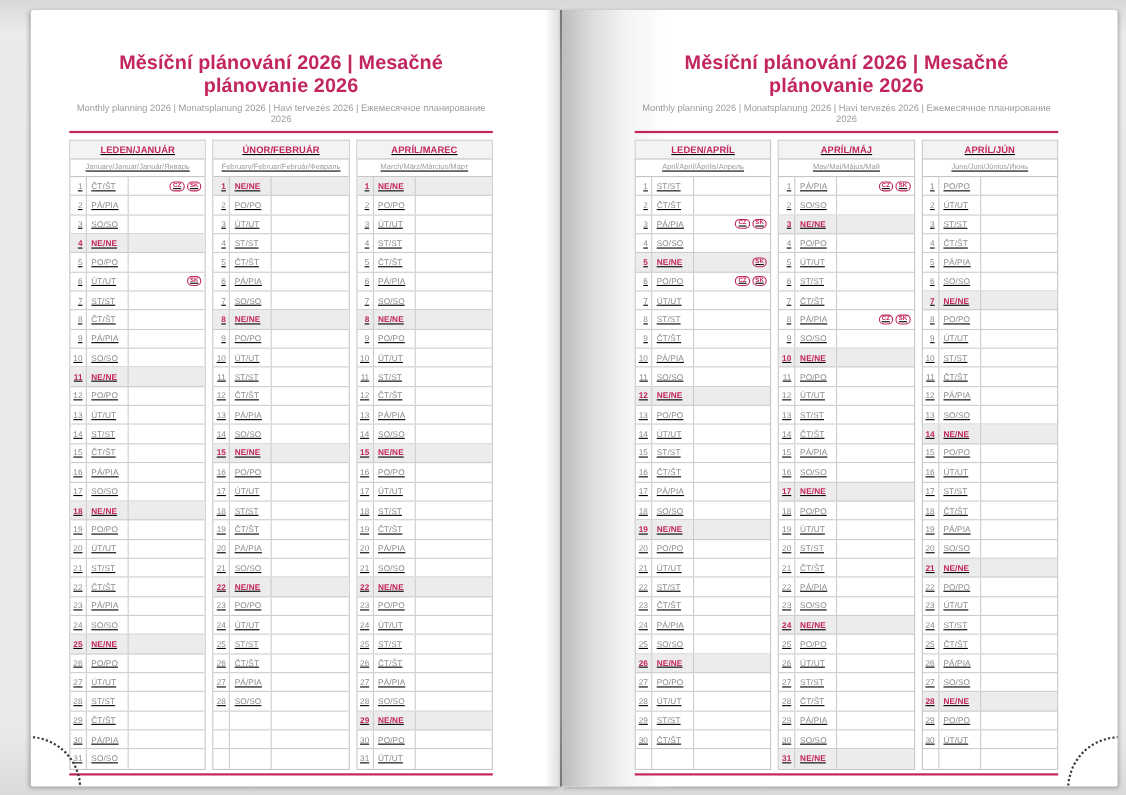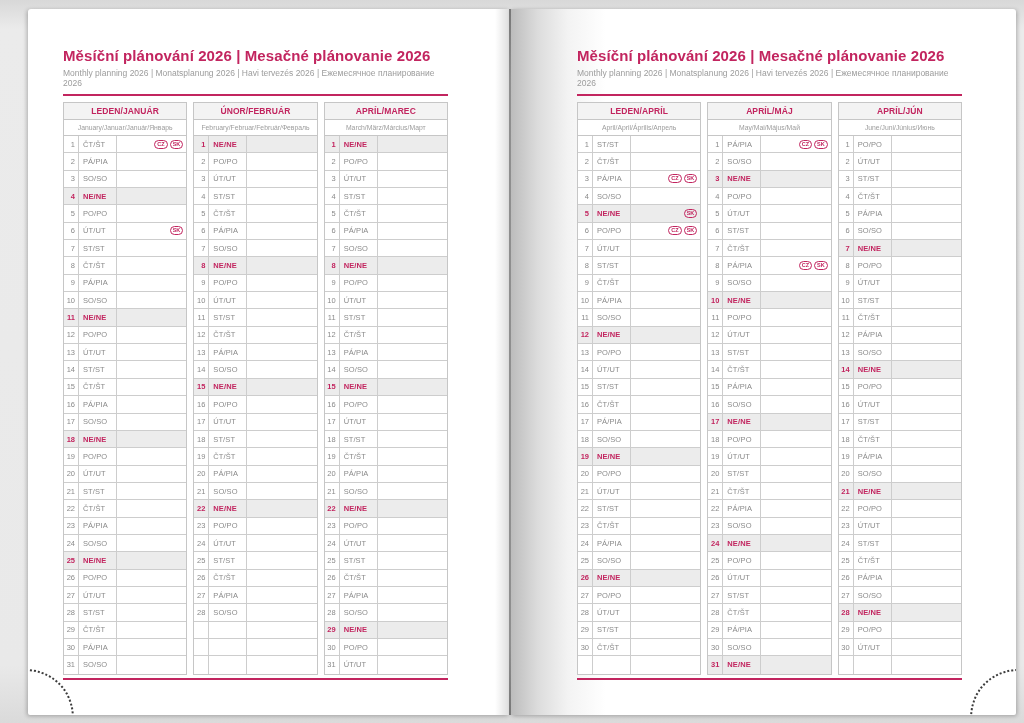--- a/index.html
+++ b/index.html
@@ -38,28 +38,28 @@
   .spine-line{
     position:absolute;left:509px;top:9px;width:2px;height:706px;
     background:linear-gradient(180deg,#777,#8e8e8e 10%,#8e8e8e 90%,#777);
     z-index:3;
   }
   .content{position:relative;z-index:1;width:385px;margin-top:38px;}
   .page.left .content{margin-left:35px;}
   .page.right .content{margin-left:66px;}
 
   .title{
-    color:var(--accent);font-size:15px;font-weight:bold;text-align:left;
+    color:var(--accent);font-size:18px;font-weight:bold;text-align:center;
     letter-spacing:.1px;
   }
   .subtitle{
-    color:var(--sub-gray);font-size:8.5px;text-align:left;margin-top:4px;
+    color:var(--sub-gray);font-size:8.5px;text-align:center;margin-top:4px;
   }
   .rule{height:2px;background:var(--accent);margin-top:6px;}
-  .months{display:flex;gap:6px;margin-top:6px;}
+  .months{display:flex;gap:6px;margin-top:6px;text-decoration:underline;}
   .month{flex:1;border:1px solid var(--grid);background:#fff;}
   .m-head{
     height:17px;line-height:17px;text-align:center;color:var(--accent);
     font-weight:bold;font-size:8.5px;background:#f3f3f3;
     border-bottom:1px solid var(--grid);letter-spacing:.1px;
   }
   .m-sub{
     height:16px;line-height:16px;text-align:center;color:var(--sub-gray);
     font-size:6.8px;border-bottom:1px solid var(--grid);
   }

